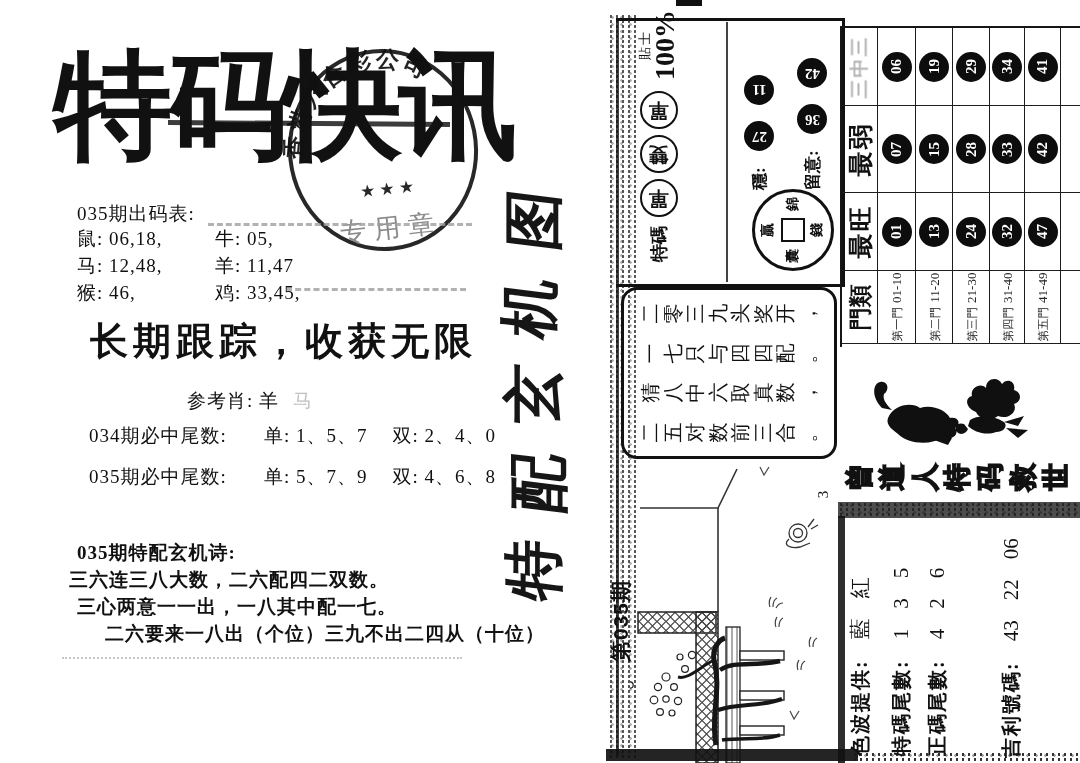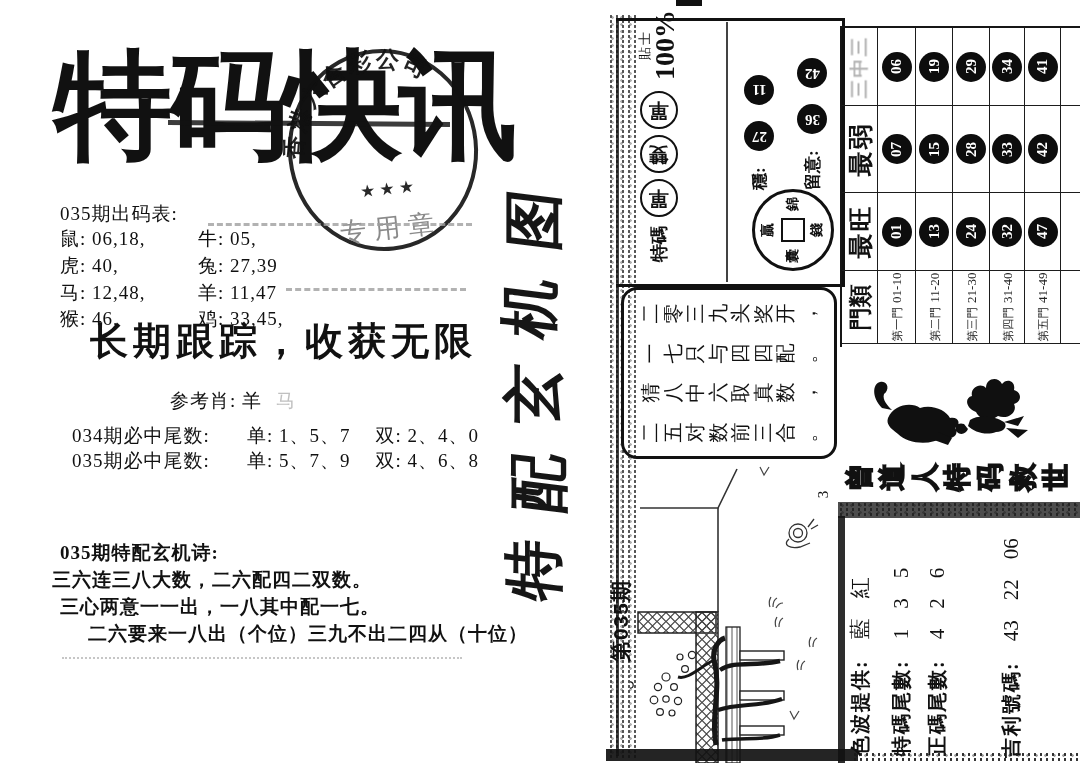--- a/index.html
+++ b/index.html
@@ -8,21 +8,21 @@
   .abs{position:absolute;}
   .sans{font-family:"Liberation Sans","DejaVu Sans",sans-serif;}
   
   .rot{position:absolute;transform-origin:0 0;transform:rotate(-90deg);white-space:nowrap;
        display:flex;align-items:center;}
   
   .split-chars .ch{display:inline-block;transform:rotate(-90deg);}
   
   #title{left:54px;top:46px;font-size:118px;line-height:1;font-weight:900;letter-spacing:-3px;text-align:center;}
   #subtitle{left:90px;top:316px;font-size:38px;font-weight:800;letter-spacing:5px;}
-  .body19{font-size:19px;letter-spacing:1px;}
+  .body19{font-size:19px;letter-spacing:1px;margin-left:17px;}
   .zrow span.c1{display:inline-block;width:138px;}
   #zodiac{left:60px;top:226px;line-height:26.8px;}
   #codes-heading{left:60px;top:201px;}
   #reference{left:170px;top:388px;}
   .ghost{color:#c0c0c0;margin-left:14px;}
   .tailrow{left:60px;text-align:center;}
   .tailrow .lbl{display:inline-block;width:162px;}
   .tailrow .odd{display:inline-block;width:142px;}
   #artifactA{left:168px;top:121px;width:282px;height:5px;background:#111;opacity:.82;transform:rotate(.4deg);}
   .dashline{border-top:3px dashed #9f9f9f;opacity:.8;}
@@ -113,35 +113,34 @@
   </svg>
 
   <div class="abs sans" id="subtitle">长期跟踪，收获无限</div>
 
   <div class="abs body19" id="codes-heading">035期出码表:</div>
   <div class="abs dashline" style="left:208px;top:223px;width:264px;"></div>
   <div class="abs dashline" style="left:286px;top:288px;width:180px;"></div>
 
   <div class="abs body19" id="zodiac">
     <div class="zrow"><span class="c1">鼠: 06,18,</span><span>牛: 05,</span></div>
-    <div class="zrow"><span class="c1">虎: 40,</span><span>兔: 27,39</span></div>
     <div class="zrow"><span class="c1">马: 12,48,</span><span>羊: 11,47</span></div>
     <div class="zrow"><span class="c1">猴: 46,</span><span>鸡: 33,45,</span></div>
   </div>
 
   <div class="abs body19" id="reference">
     <span>参考肖: 羊</span><span class="ghost">马</span>
   </div>
 
   <div class="abs body19 tailrow" style="top:423px;">
     <span class="lbl">034期必中尾数:</span>
     <span class="odd">单: 1、5、7</span>
     <span class="evn">双: 2、4、0</span>
   </div>
-  <div class="abs body19 tailrow" style="top:448px;">
+  <div class="abs body19 tailrow" style="top:464px;">
     <span class="lbl">035期必中尾数:</span>
     <span class="odd">单: 5、7、9</span>
     <span class="evn">双: 4、6、8</span>
   </div>
 
 
   <div class="abs body19" style="left:60px;top:540px;font-weight:bold;">035期特配玄机诗:</div>
   <div class="abs body19" style="left:52px;top:567px;font-weight:bold;">三六连三八大数，二六配四二双数。</div>
   <div class="abs body19" style="left:60px;top:594px;font-weight:bold;">三心两意一一出，一八其中配一七。</div>
   <div class="abs body19" style="left:88px;top:621px;font-weight:bold;">二六要来一八出（个位）三九不出二四从（十位）</div>

